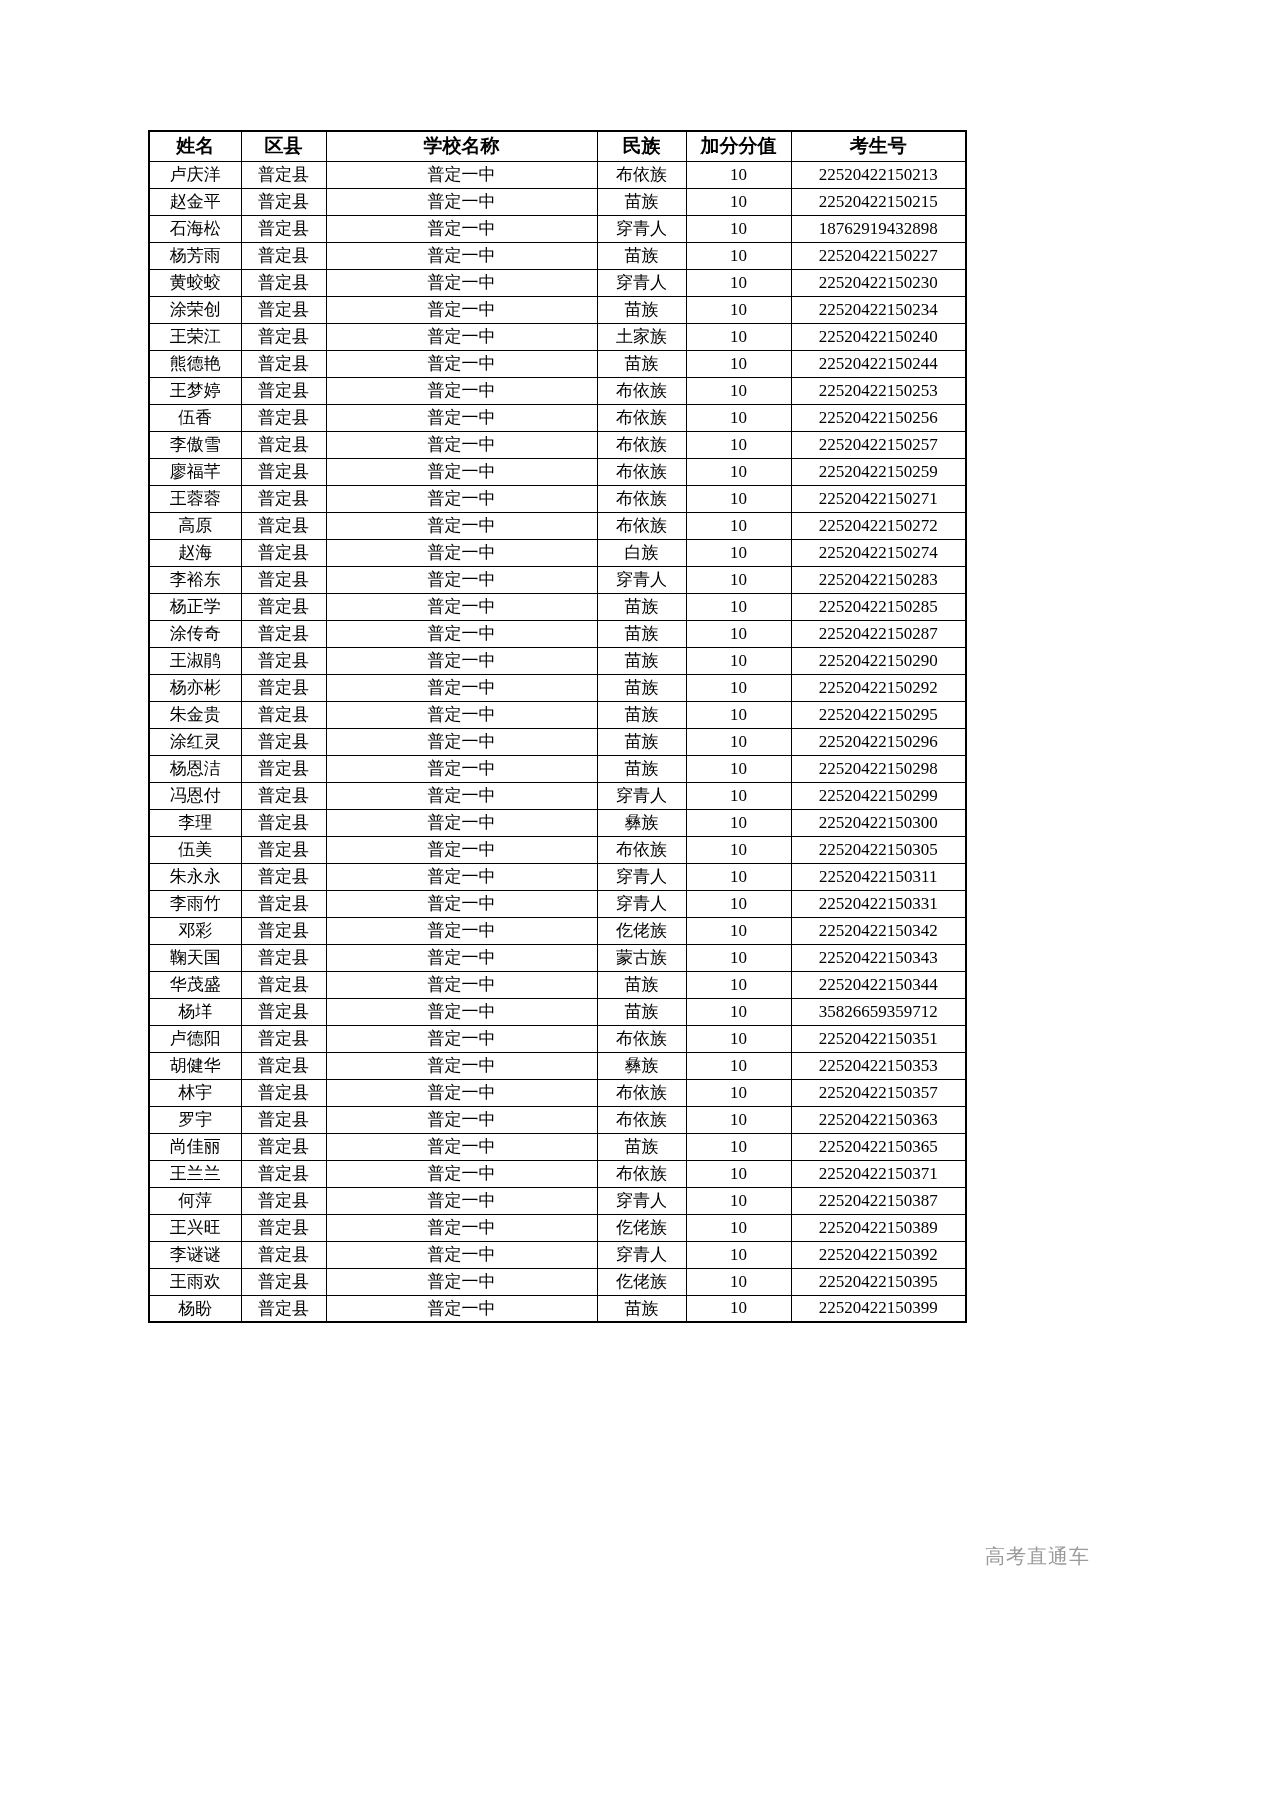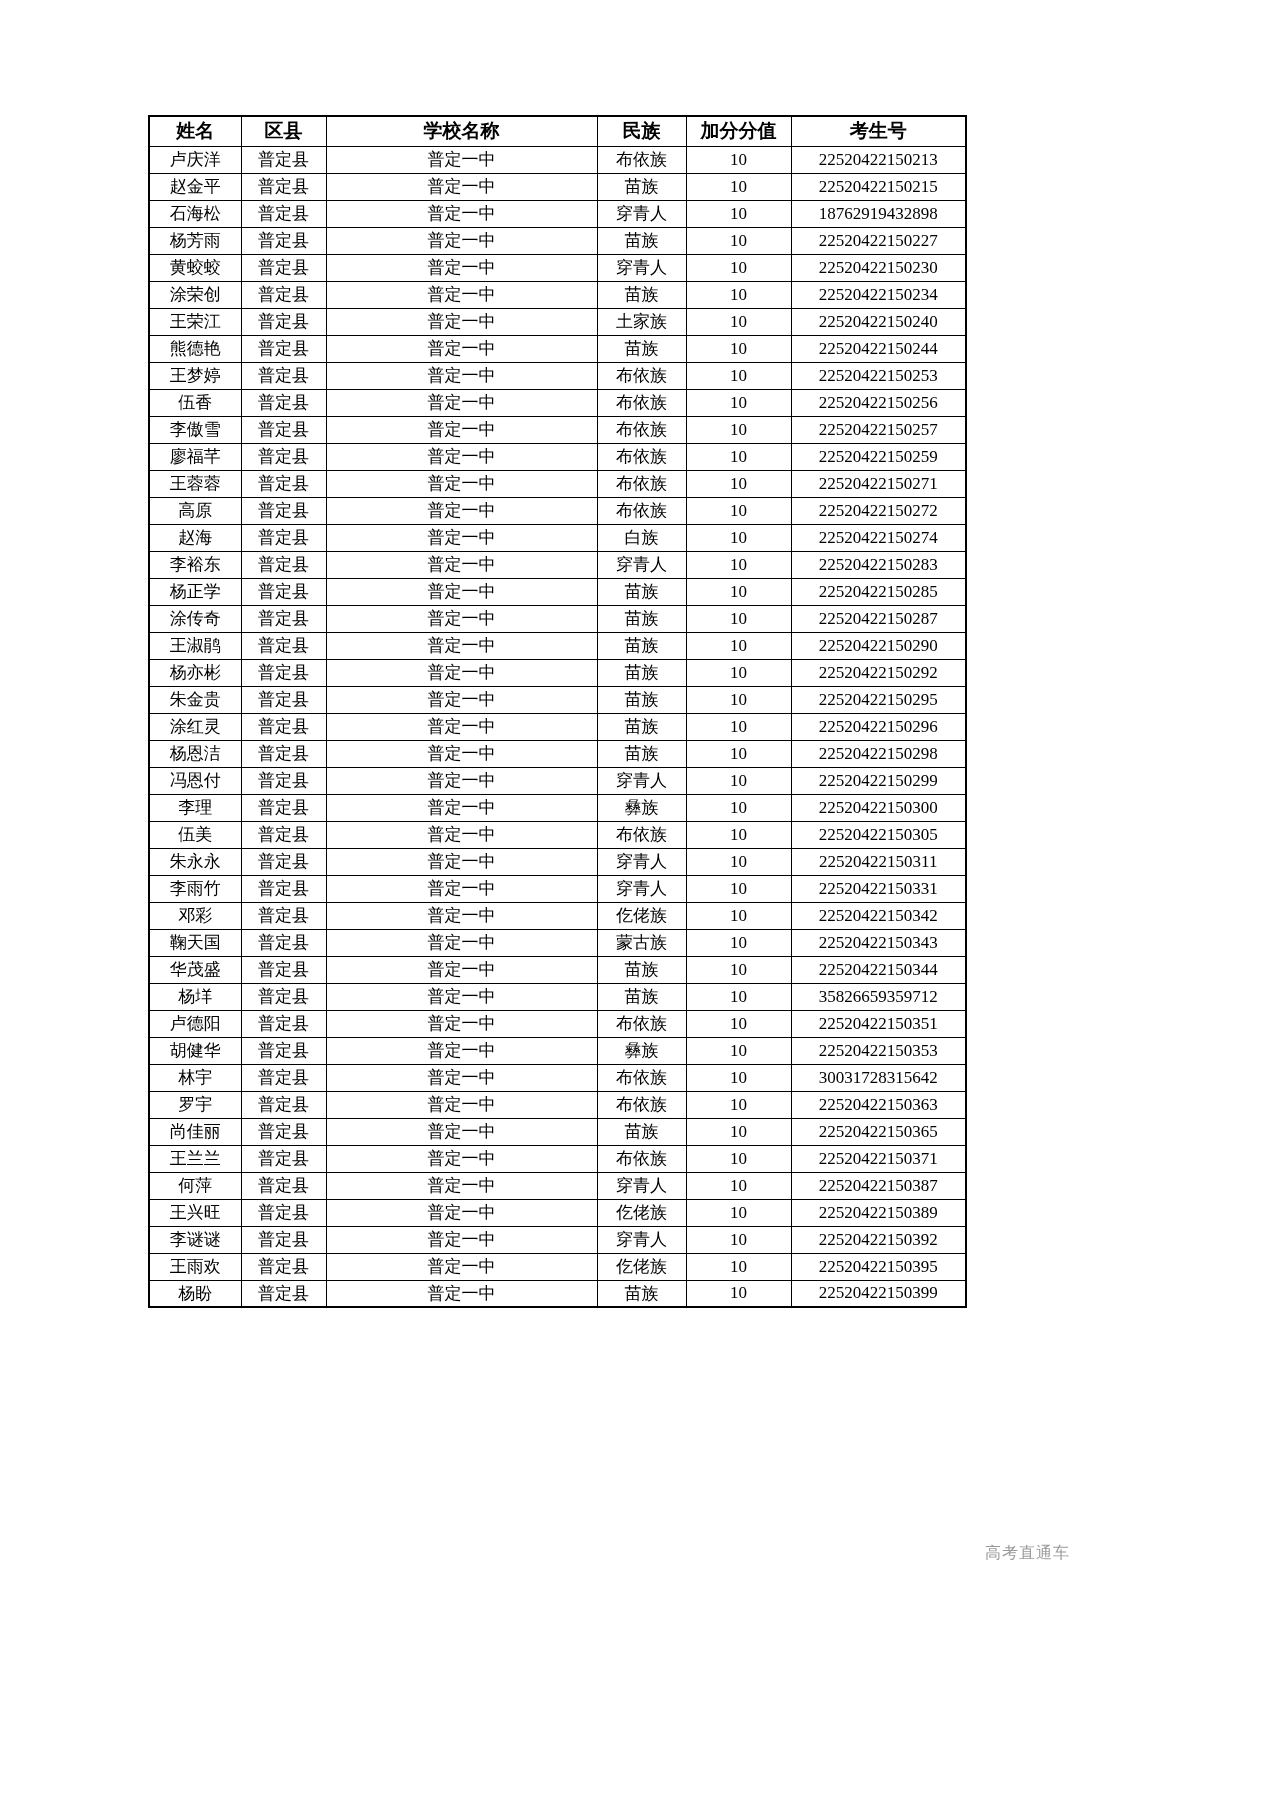--- a/index.html
+++ b/index.html
@@ -12,21 +12,21 @@
     color: #000000;
   }
   .page {
     position: absolute;
     inset: 0;
     background: #ffffff;
   }
   table.roster {
     position: absolute;
     left: 148px;
-    top: 115px;
+    top: 130px;
     border-collapse: collapse;
     table-layout: fixed;
     border: 2px solid #000;
   }
   table.roster th,
   table.roster td {
     border: 1px solid #000;
     text-align: center;
     vertical-align: middle;
     white-space: nowrap;
@@ -46,21 +46,21 @@
   col.c-name   { width: 92px; }
   col.c-county { width: 85px; }
   col.c-school { width: 271px; }
   col.c-ethnic { width: 89px; }
   col.c-bonus  { width: 105px; }
   col.c-examid { width: 175px; }
   .watermark {
     position: absolute;
     left: 985px;
     top: 1543px;
-    font-size: 16px;
+    font-size: 20px;
     color: #9a9a9a;
     font-family: Liberation Serif, serif;
     letter-spacing: 1px;
   }
 </style>
 </head>
 <body>
 
 <div class="page">
 
@@ -355,21 +355,21 @@
           <td>彝族</td>
           <td>10</td>
           <td>22520422150353</td>
         </tr>
         <tr>
           <td>林宇</td>
           <td>普定县</td>
           <td>普定一中</td>
           <td>布依族</td>
           <td>10</td>
-          <td>30031728315642</td>
+          <td>22520422150357</td>
         </tr>
         <tr>
           <td>罗宇</td>
           <td>普定县</td>
           <td>普定一中</td>
           <td>布依族</td>
           <td>10</td>
           <td>22520422150363</td>
         </tr>
         <tr>

